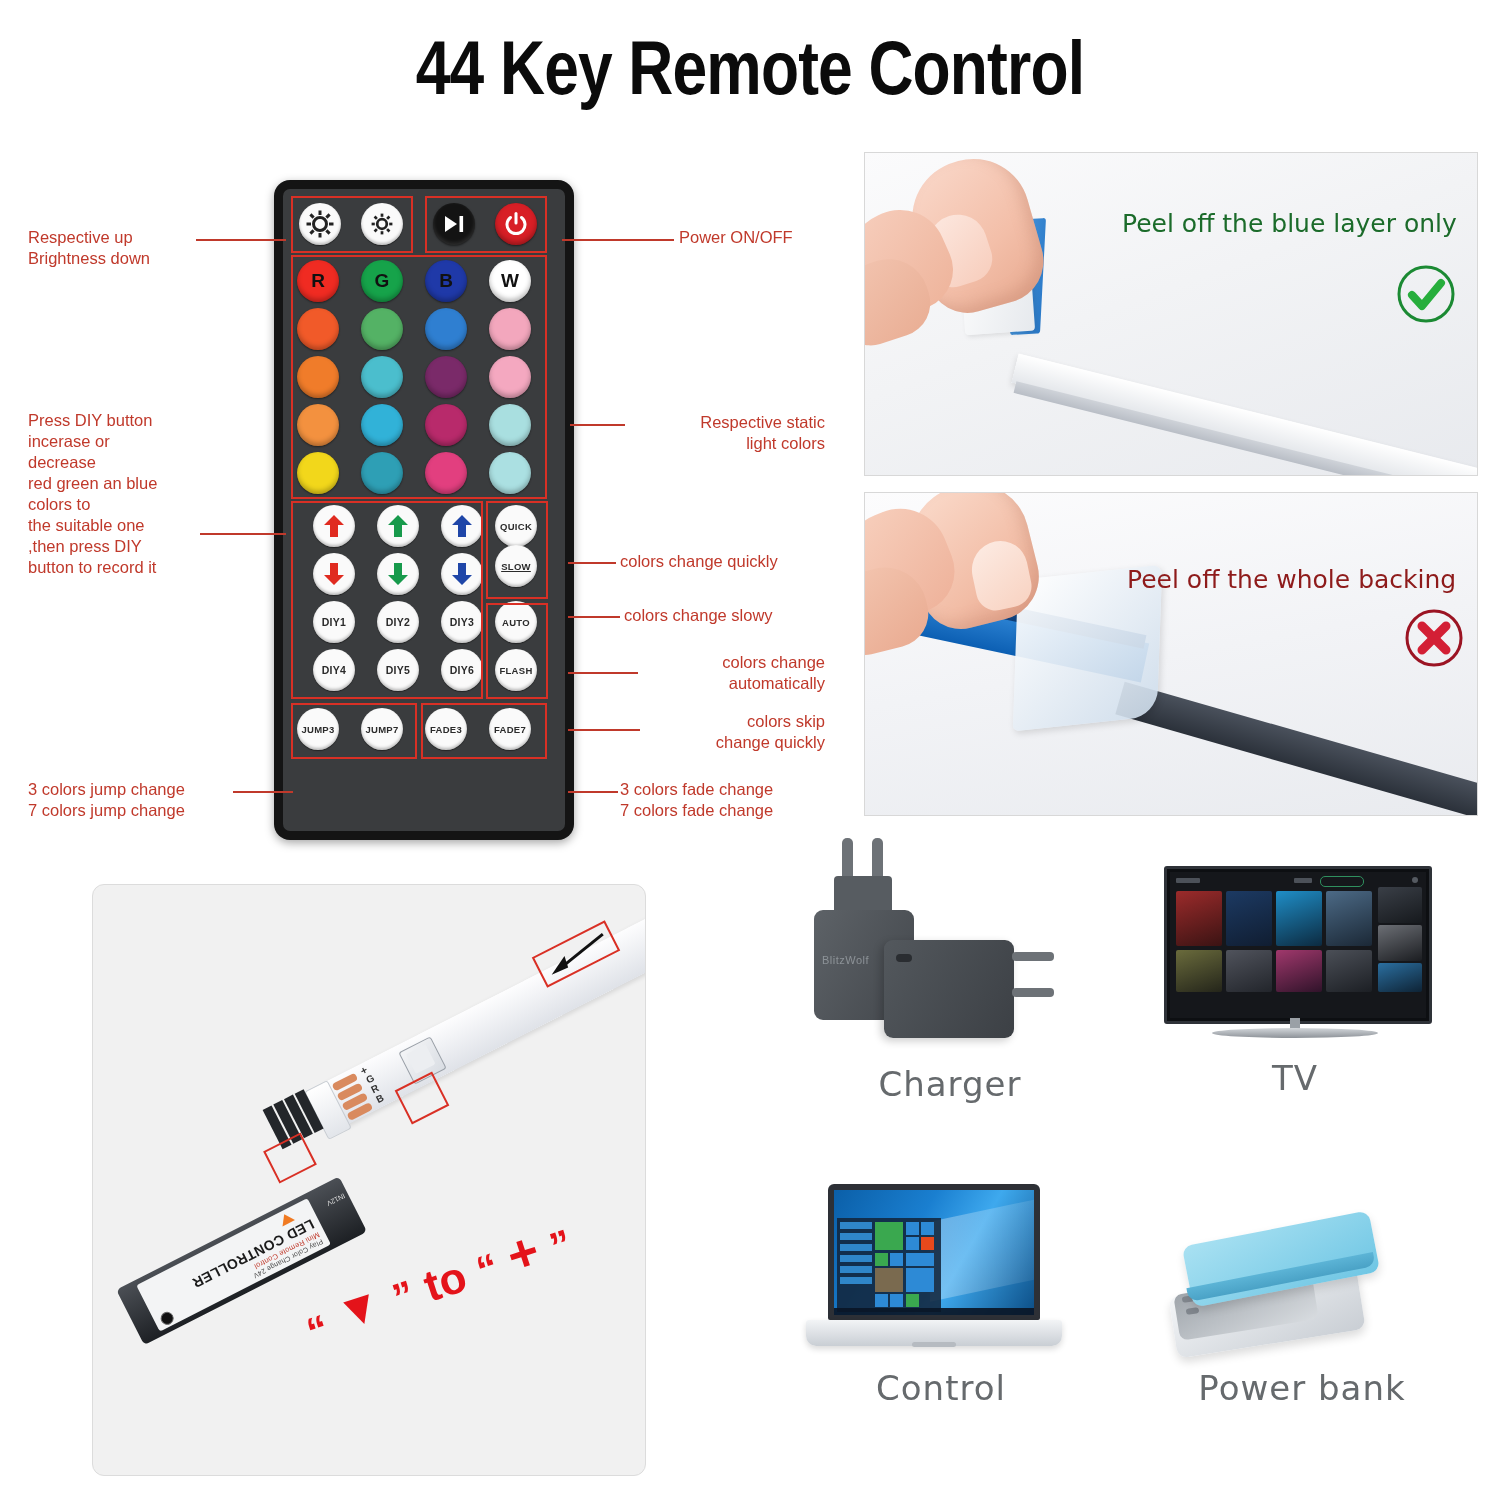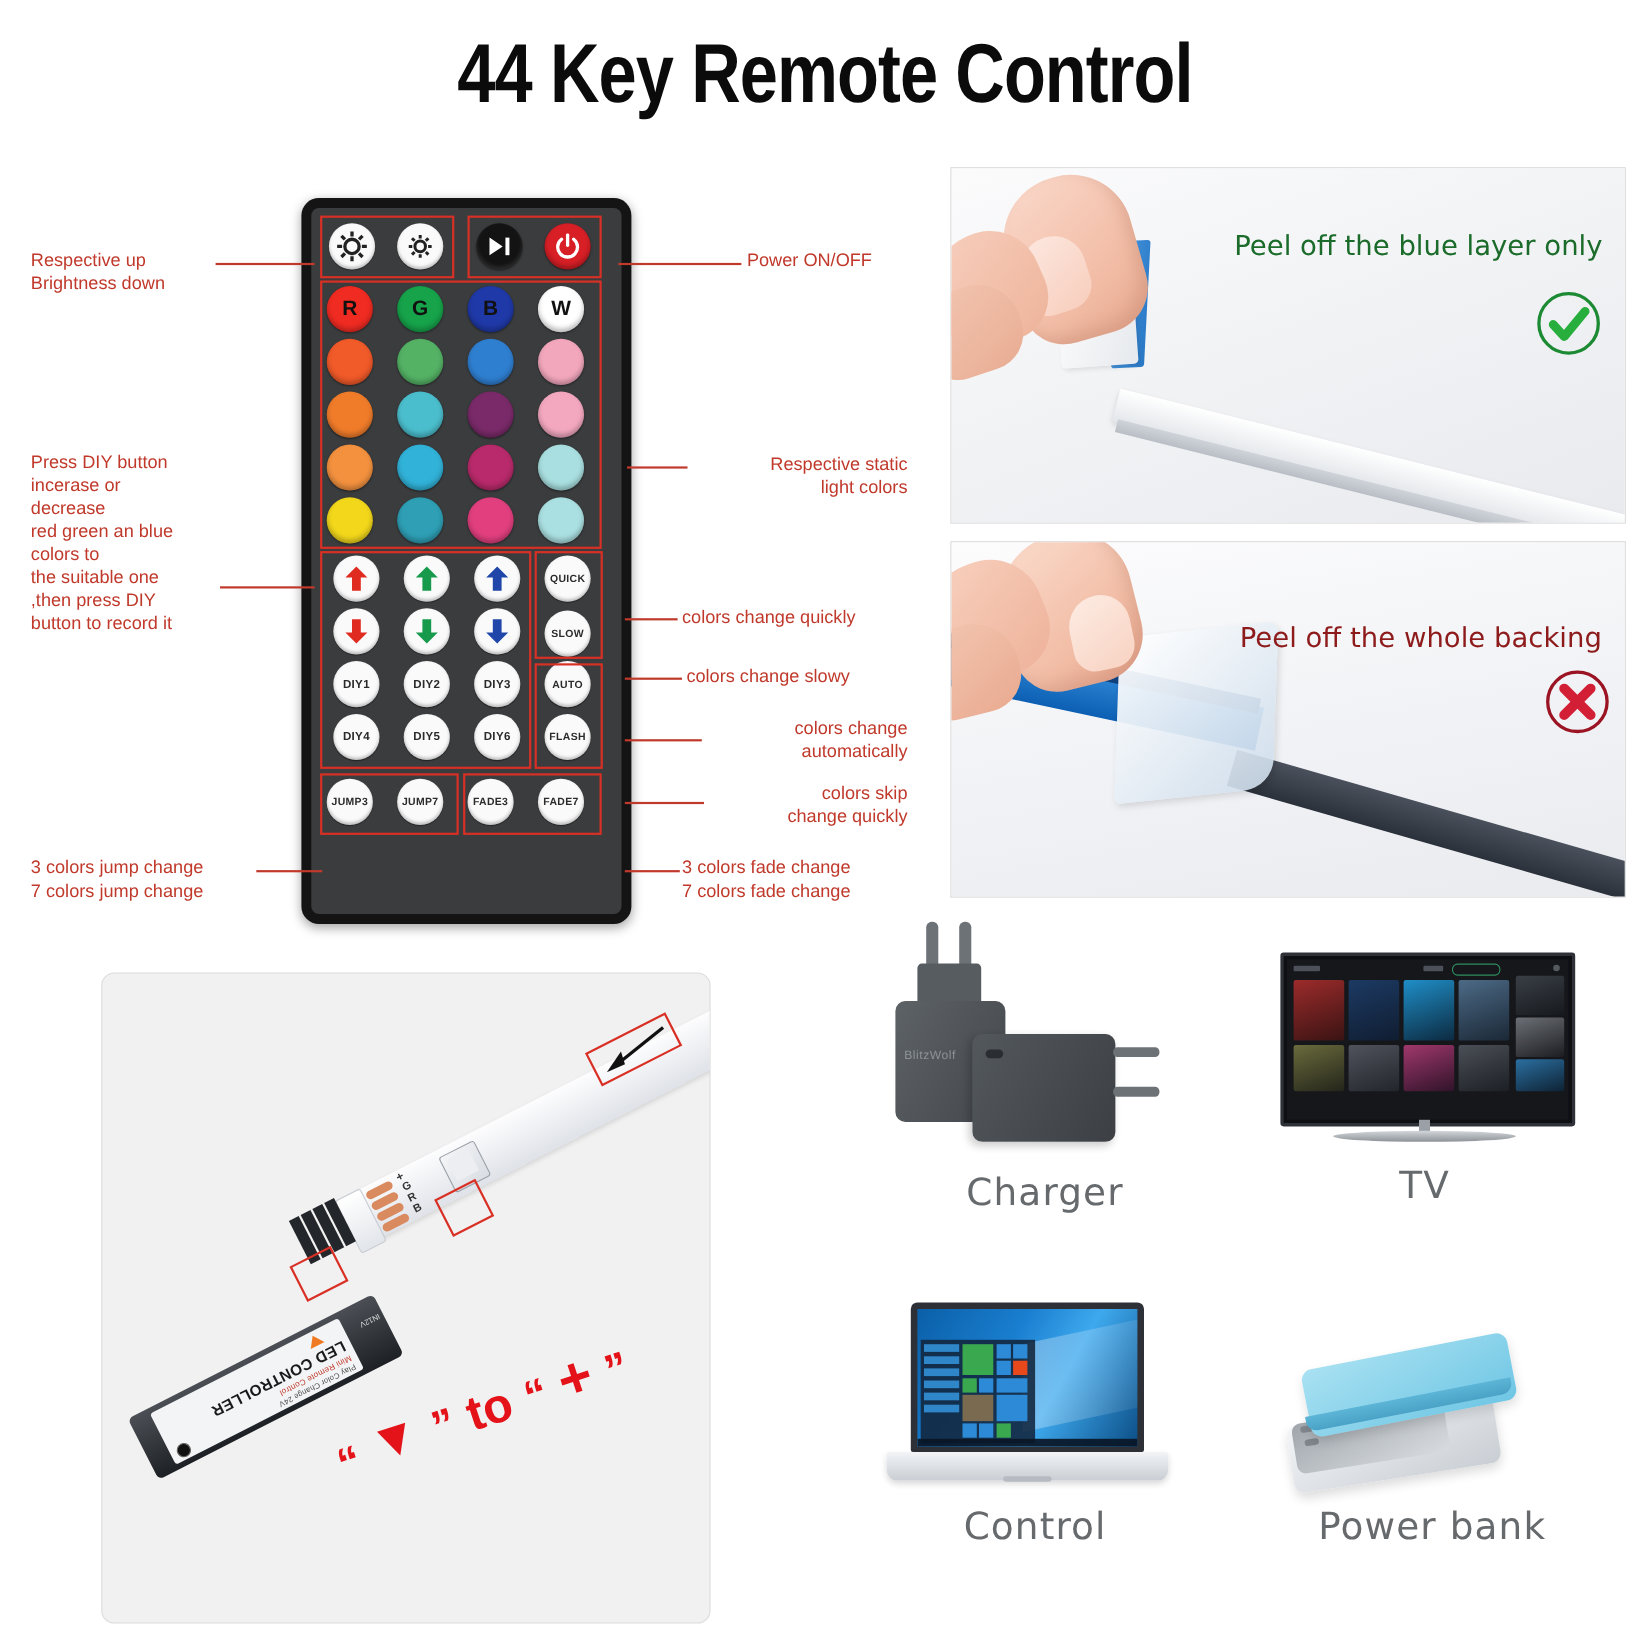--- a/index.html
+++ b/index.html
@@ -173,21 +173,21 @@
           <div class="btn colorbtn" style="left: 70px; top: 147px; width: 42px; height: 42px; background: rgb(49, 178, 216);"></div>
           <div class="btn colorbtn" style="left: 134px; top: 147px; width: 42px; height: 42px; background: rgb(184, 42, 107);"></div>
           <div class="btn colorbtn" style="left: 198px; top: 147px; width: 42px; height: 42px; background: rgb(169, 223, 224);"></div>
           <div class="btn colorbtn" style="left: 6px; top: 195px; width: 42px; height: 42px; background: rgb(242, 215, 27);"></div>
           <div class="btn colorbtn" style="left: 70px; top: 195px; width: 42px; height: 42px; background: rgb(46, 159, 181);"></div>
           <div class="btn colorbtn" style="left: 134px; top: 195px; width: 42px; height: 42px; background: rgb(226, 63, 127);"></div>
           <div class="btn colorbtn" style="left: 198px; top: 195px; width: 42px; height: 42px; background: rgb(171, 224, 226);"></div>
         </div>
       <div class="rbox" style="left:8px;top:66px;width:256px;height:244px;"></div>
 
-      <div id="fn-grid" style="position:absolute;left:14px;top:314px;width:190px;height:196px;text-decoration:underline;">
+      <div id="fn-grid" style="position:absolute;left:24px;top:314px;width:190px;height:196px;text-decoration:underline;">
           <div class="btn rnd" style="left: 6px; top: 2px; width: 42px; height: 42px;">
             <svg width="22" height="24" viewBox="0 0 22 24">
               <polygon points="11,1 21,11 15,11 15,23 7,23 7,11 1,11" fill="#e02b20"></polygon>
             </svg>
           </div>
           <div class="btn rnd" style="left: 70px; top: 2px; width: 42px; height: 42px;">
             <svg width="22" height="24" viewBox="0 0 22 24">
               <polygon points="11,1 21,11 15,11 15,23 7,23 7,11 1,11" fill="#179a4c"></polygon>
             </svg>
           </div>
@@ -229,21 +229,21 @@
           <div class="btn rnd" style="left: 134px; top: 146px; width: 42px; height: 42px;">
             <span class="diylabel">DIY6</span>
           </div>
         </div>
       <div class="rbox" style="left:8px;top:312px;width:192px;height:198px;"></div>
 
       <div id="side-grid" style="position:absolute;left:204px;top:314px;width:60px;height:196px;">
           <div class="btn rnd" style="left: 8px; top: 2px; width: 42px; height: 42px;">
             <span class="fnlabel">QUICK</span>
           </div>
-          <div class="btn rnd" style="left: 8px; top: 52px; width: 42px; height: 42px;">
+          <div class="btn rnd" style="left: 8px; top: 42px; width: 42px; height: 42px; text-decoration: underline;">
             <span class="fnlabel">SLOW</span>
           </div>
           <div class="btn rnd" style="left: 8px; top: 98px; width: 42px; height: 42px;">
             <span class="fnlabel">AUTO</span>
           </div>
           <div class="btn rnd" style="left: 8px; top: 146px; width: 42px; height: 42px;">
             <span class="fnlabel">FLASH</span>
           </div>
         </div>
       <div class="rbox" style="left:203px;top:312px;width:62px;height:98px;"></div>

